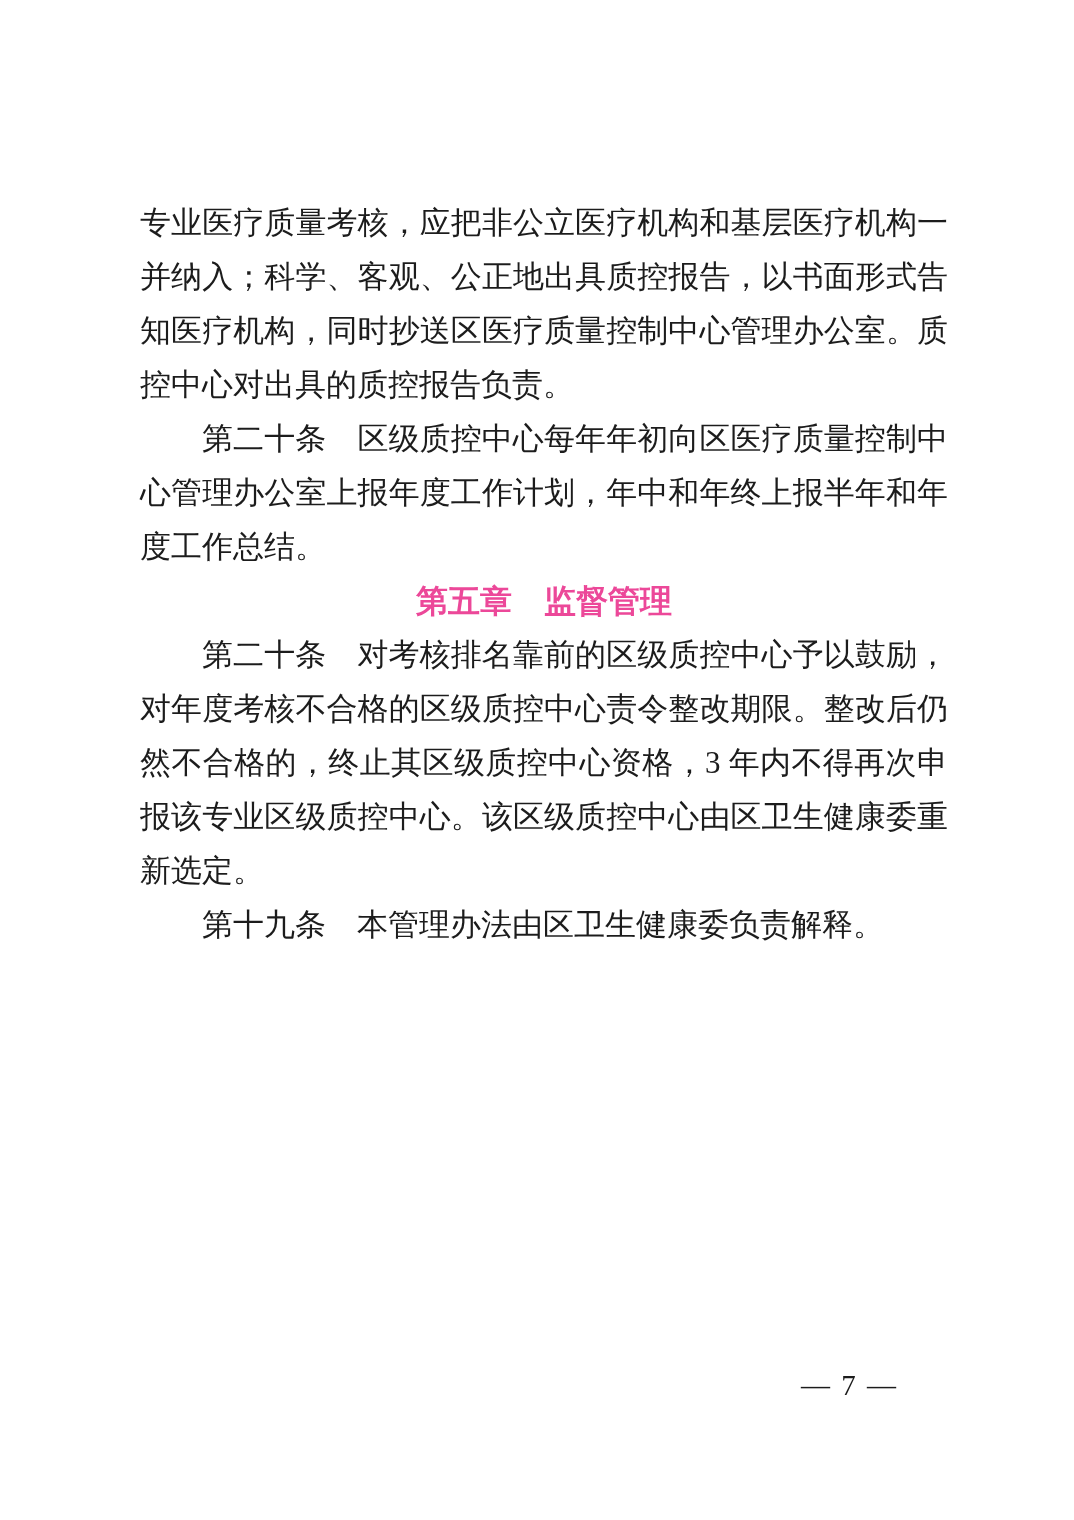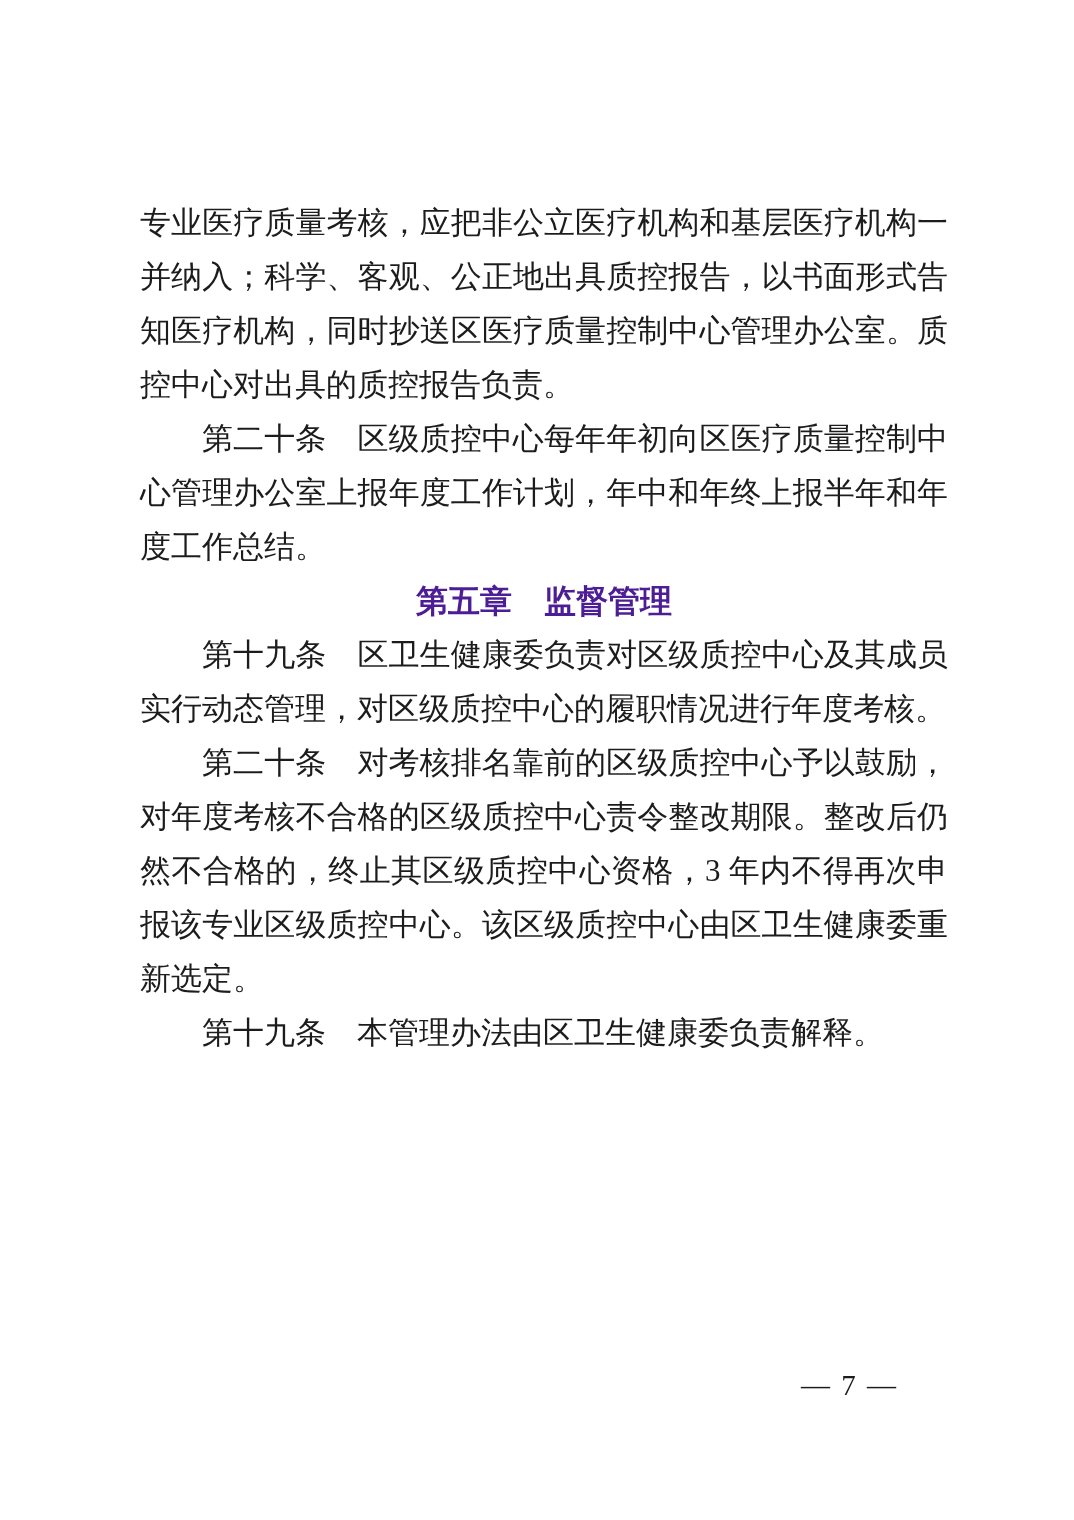--- a/index.html
+++ b/index.html
@@ -41,21 +41,21 @@
   }
   .chapter-heading {
     margin: 0;
     padding: 0;
     font-size: 32px;
     line-height: 54px;
     text-align: center;
     text-indent: 0;
     font-weight: bold;
     font-family: "Liberation Sans", "DejaVu Sans", sans-serif;
-    color: #4c1d95;
+    color: #ec4899;
   }
   .page-number {
     position: absolute;
     top: 1368px;
     right: 176px;
     font-size: 29px;
     line-height: 34px;
     color: #1c1c1c;
     letter-spacing: 2px;
   }
@@ -69,21 +69,20 @@
 
     <p class="no-indent">专业医疗质量考核，应把非公立医疗机构和基层医疗机构一并纳入；科学、客观、公正地出具质控报告，以书面形式告知医疗机构，同时抄送区医疗质量控制中心管理办公室。质控中心对出具的质控报告负责。</p>
 
 
     <p>第二十条　区级质控中心每年年初向区医疗质量控制中心管理办公室上报年度工作计划，年中和年终上报半年和年度工作总结。</p>
 
 
 
     <h2 class="chapter-heading">第五章　监督管理</h2>
 
-    <p>第十九条　区卫生健康委负责对区级质控中心及其成员实行动态管理，对区级质控中心的履职情况进行年度考核。</p>
 
     <p>第二十条　对考核排名靠前的区级质控中心予以鼓励，对年度考核不合格的区级质控中心责令整改期限。整改后仍然不合格的，终止其区级质控中心资格，3 年内不得再次申报该专业区级质控中心。该区级质控中心由区卫生健康委重新选定。</p>
 
     <p>第十九条　本管理办法由区卫生健康委负责解释。</p>
 
   </div>
 
   <div class="page-number">— 7 —</div>
 
 </div>

